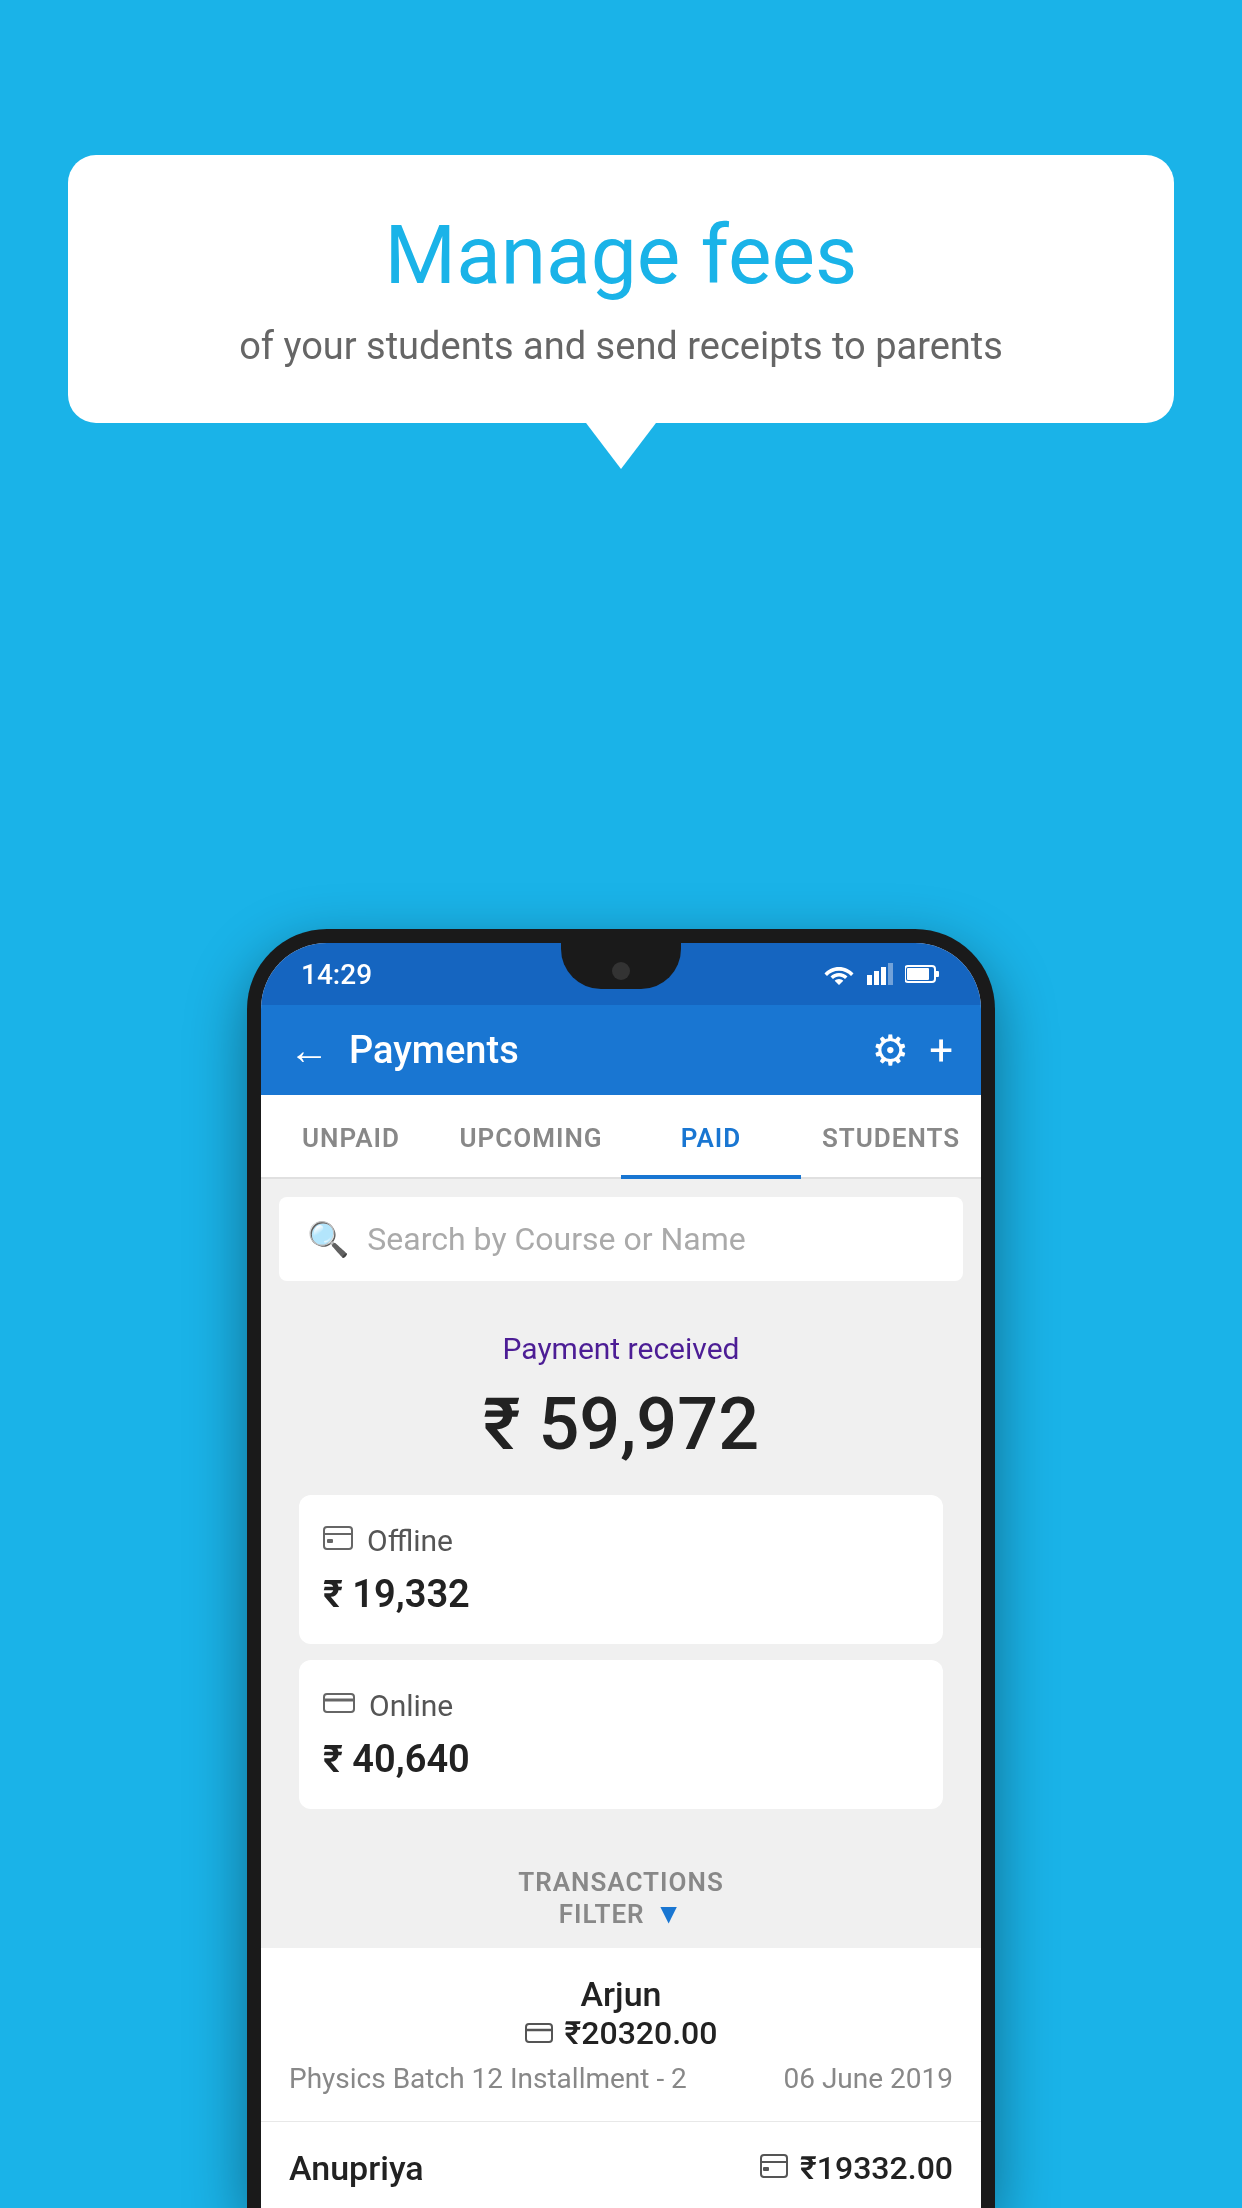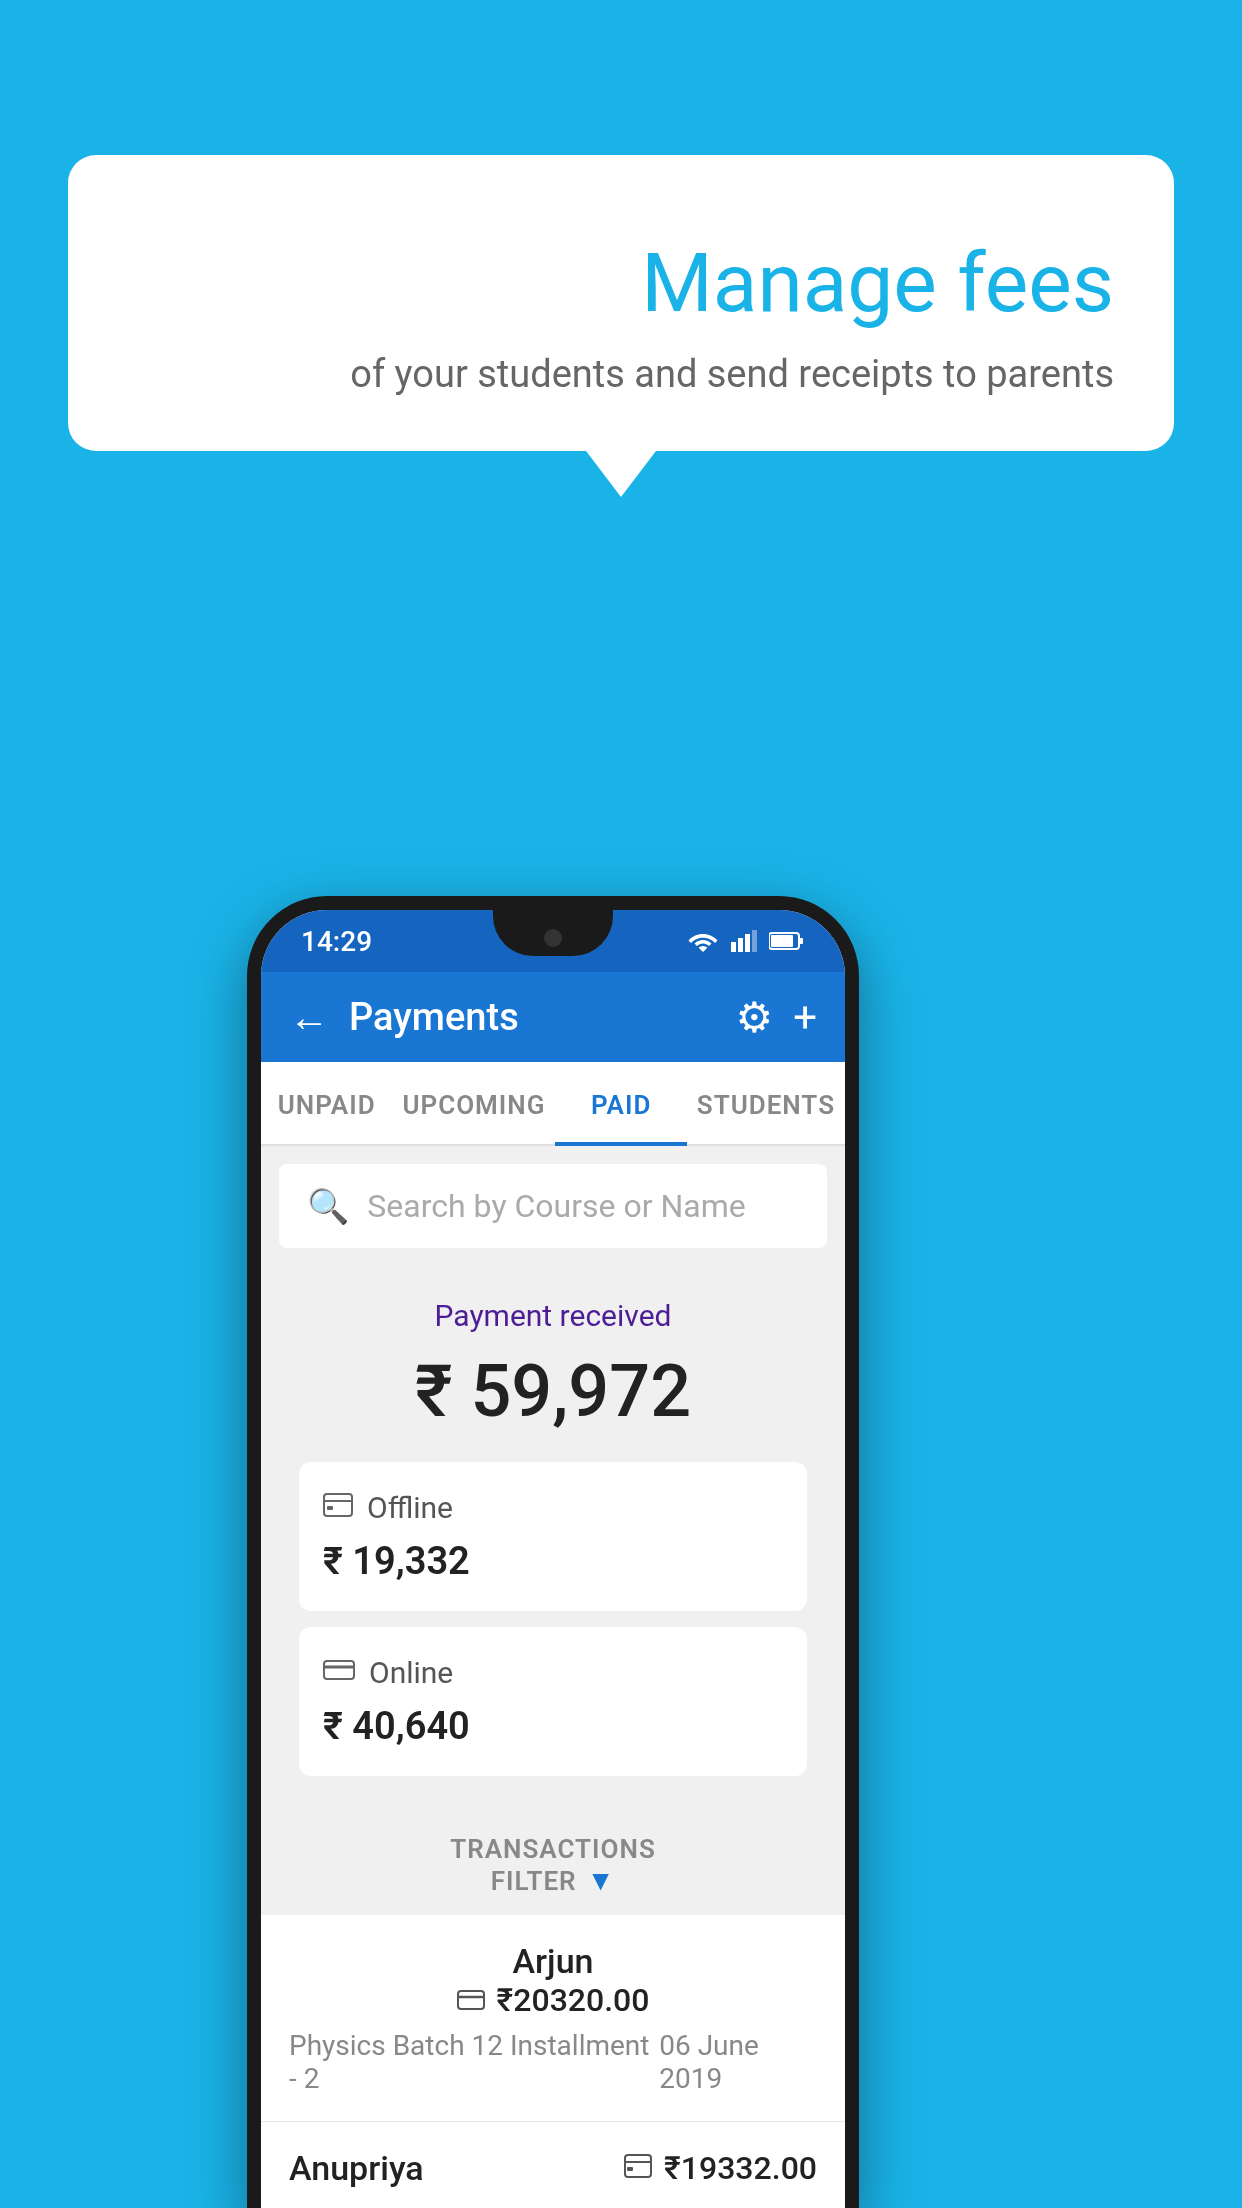--- a/index.html
+++ b/index.html
@@ -14,22 +14,22 @@
     }
 
     
     .tooltip-card {
       position: absolute;
       top: 155px;
       left: 68px;
       right: 68px;
       background: white;
       border-radius: 28px;
-      padding: 83px 60px 50px;
-      text-align: right;
+      padding: 55px 60px 50px;
+      text-align: center;
     }
 
     .tooltip-card::after {
       content: '';
       position: absolute;
       bottom: -46px;
       left: 50%;
       transform: translateX(-50%);
       width: 0;
       height: 0;
@@ -57,21 +57,21 @@
     .phone-wrapper {
       position: absolute;
       bottom: 0;
       left: 50%;
       transform: translateX(-50%);
       width: 748px;
     }
 
     .phone-frame {
       position: relative;
-      width: 612px;
+      width: 748px;
       background: #1a1a1a;
       border-radius: 80px 80px 0 0;
       padding: 14px 14px 0;
       box-shadow: 0 20px 60px rgba(0,0,0,0.4);
     }
 
     .phone-screen {
       background: #f0f0f0;
       border-radius: 66px 66px 0 0;
       overflow: hidden;

